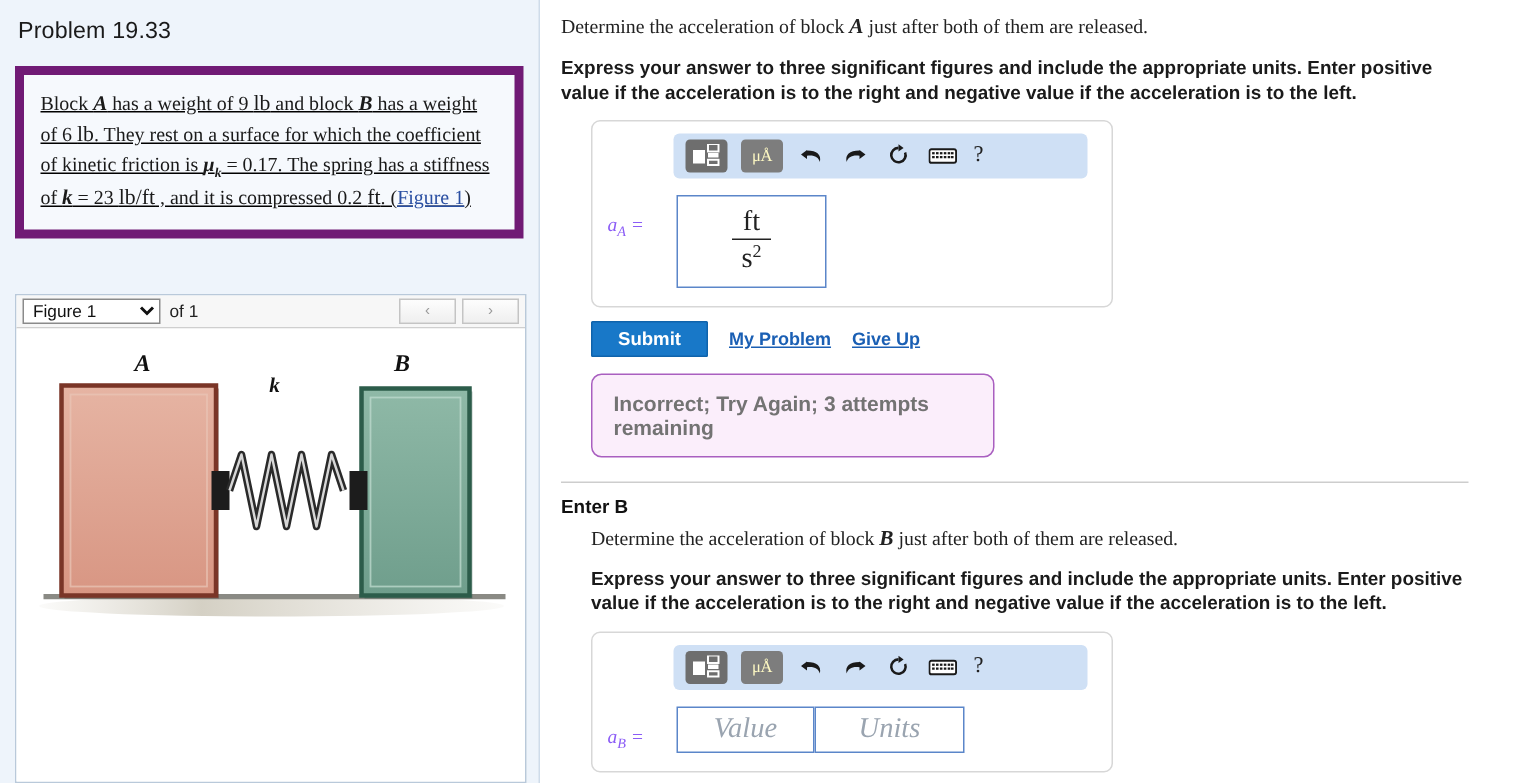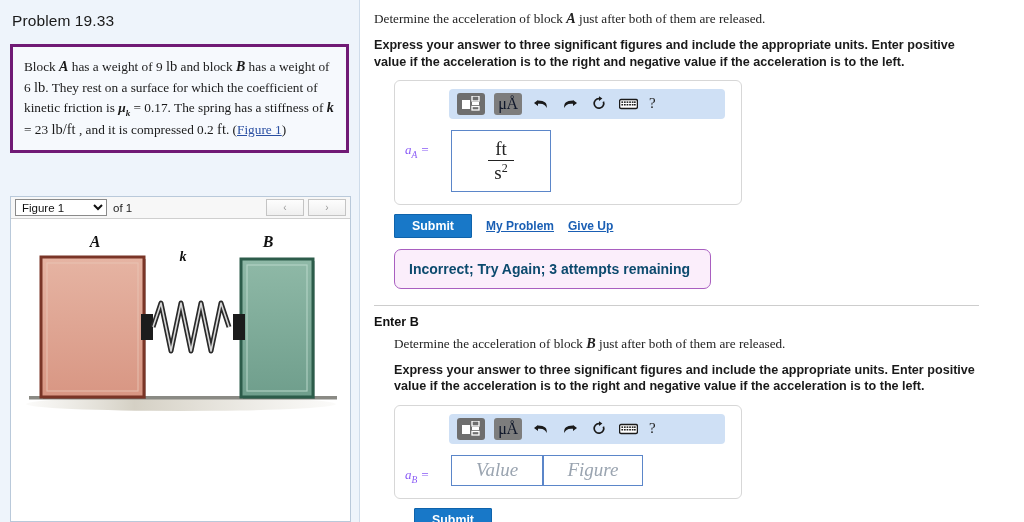--- a/index.html
+++ b/index.html
@@ -33,23 +33,24 @@
   .problem-title {
     font-size: 15.5px;
     color: #1a1a1a;
     padding: 12px 0 0 12px;
     letter-spacing: .1px;
   }
 
   .problem-box {
     margin: 14px 10px 0 10px;
     background: #f6f9fd;
-    border: 3px solid #701a75;
+    border: 6px solid #701a75;
     padding: 9px 11px 10px 11px;
     box-sizing: border-box;
+    text-decoration: underline;
   }
 
   .problem-text {
     font-family: "Liberation Serif", serif;
     font-size: 13.3px;
     line-height: 1.42;
     color: #1a1a1a;
   }
   .problem-text i.var {
     font-family: "Liberation Serif", serif;
@@ -199,23 +200,23 @@
     height: 22px;
     background: #6e6e6e;
     border-radius: 3px;
     display: flex;
     align-items: center;
     justify-content: center;
     cursor: pointer;
   }
   .tool-sq.lighter { background: #7d7d7d; }
   .tool-mu {
-    color: #0f172a;
-    font-family: "Liberation Serif", serif;
-    font-size: 16px;
+    color: #fef9c3;
+    font-family: "Liberation Serif", serif;
+    font-size: 11px;
     letter-spacing: -.3px;
   }
   .tool-ico {
     cursor: pointer;
     display: flex;
     align-items: center;
     justify-content: center;
     width: 20px;
   }
   .tool-help {
@@ -327,26 +328,26 @@
     color: #1a5fb4;
     font-size: 12px;
     font-weight: bold;
     text-decoration: underline;
     cursor: pointer;
     font-family: "Liberation Sans", sans-serif;
   }
 
   .feedback {
     margin-top: 11px;
-    width: 317px;
+    width: 269px;
     box-sizing: border-box;
     border: 1.6px solid #a95fc0;
     border-radius: 7px;
     background: #fbeefb;
-    color: #0c4a6e;
+    color: #737373;
     font-family: "Liberation Sans", sans-serif;
     font-size: 14px;
     font-weight: bold;
     padding: 11px 10px 11px 14px;
   }
 
   .hr-sep {
     border: none;
     border-top: 1px solid #cdcdcd;
     margin: 16px 0 0 0;
@@ -579,21 +580,21 @@
               </g>
             </svg>
           </span>
           <span class="tool-help">?</span>
         </div>
 
         <div class="answer-row">
           <span class="ans-label"><span>a</span><sub>B</sub> <span>=</span></span>
           <input class="val-input placeholder-style" type="text" placeholder="Value" style="">
           <span class="units-box short">
-            <span class="units-placeholder">Figure</span>
+            <span class="units-placeholder">Units</span>
           </span>
         </div>
       </div>
 
       <button class="submit-btn bottom-submit">Submit</button>
     </div>
 
   </div>
 </div>
 

